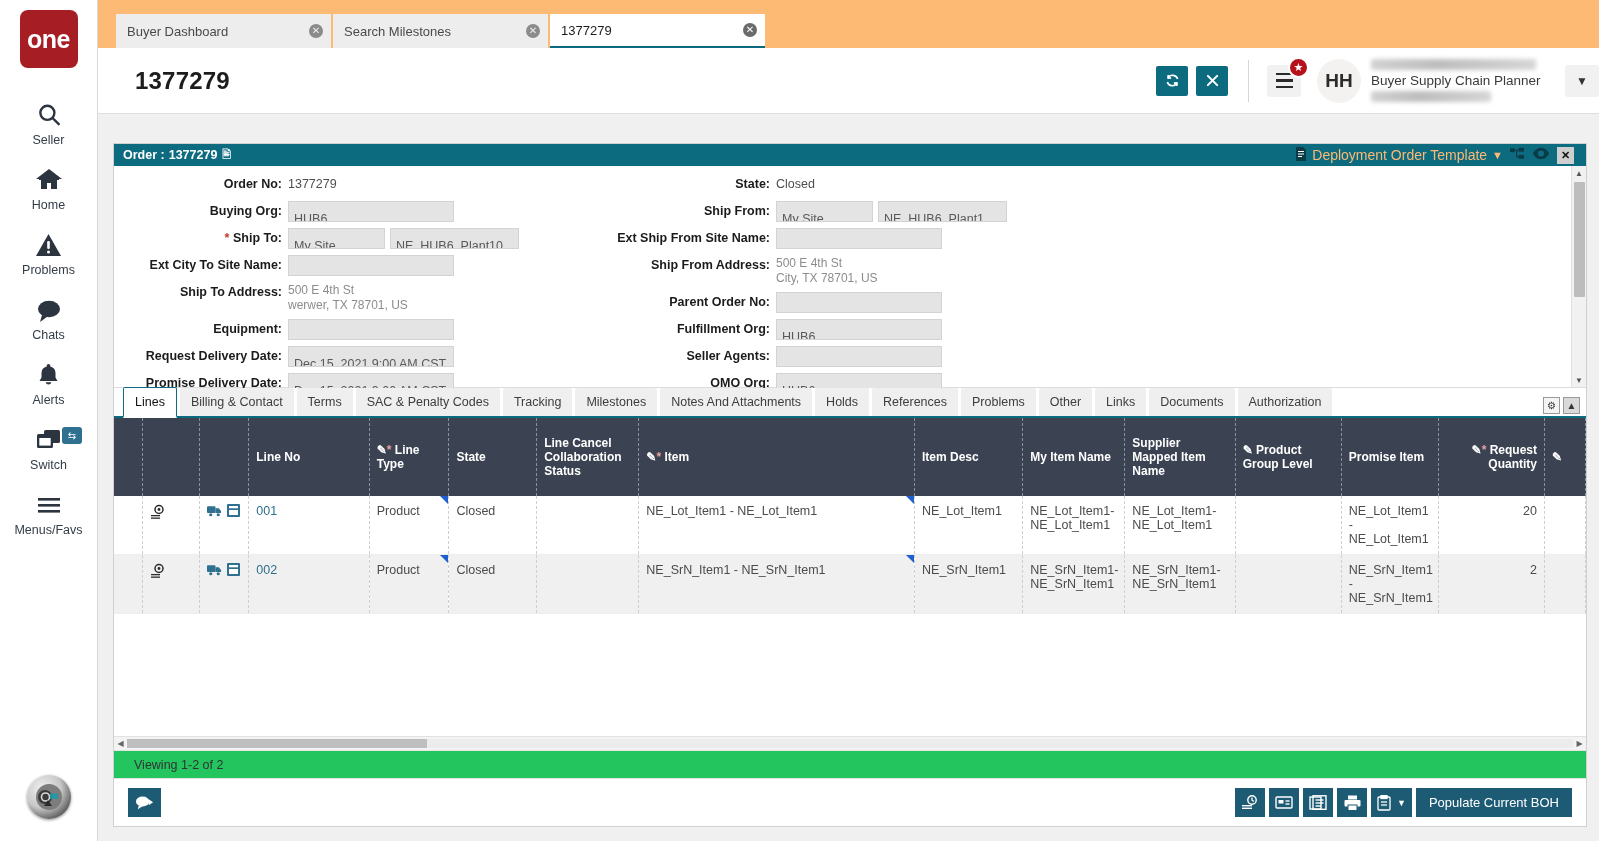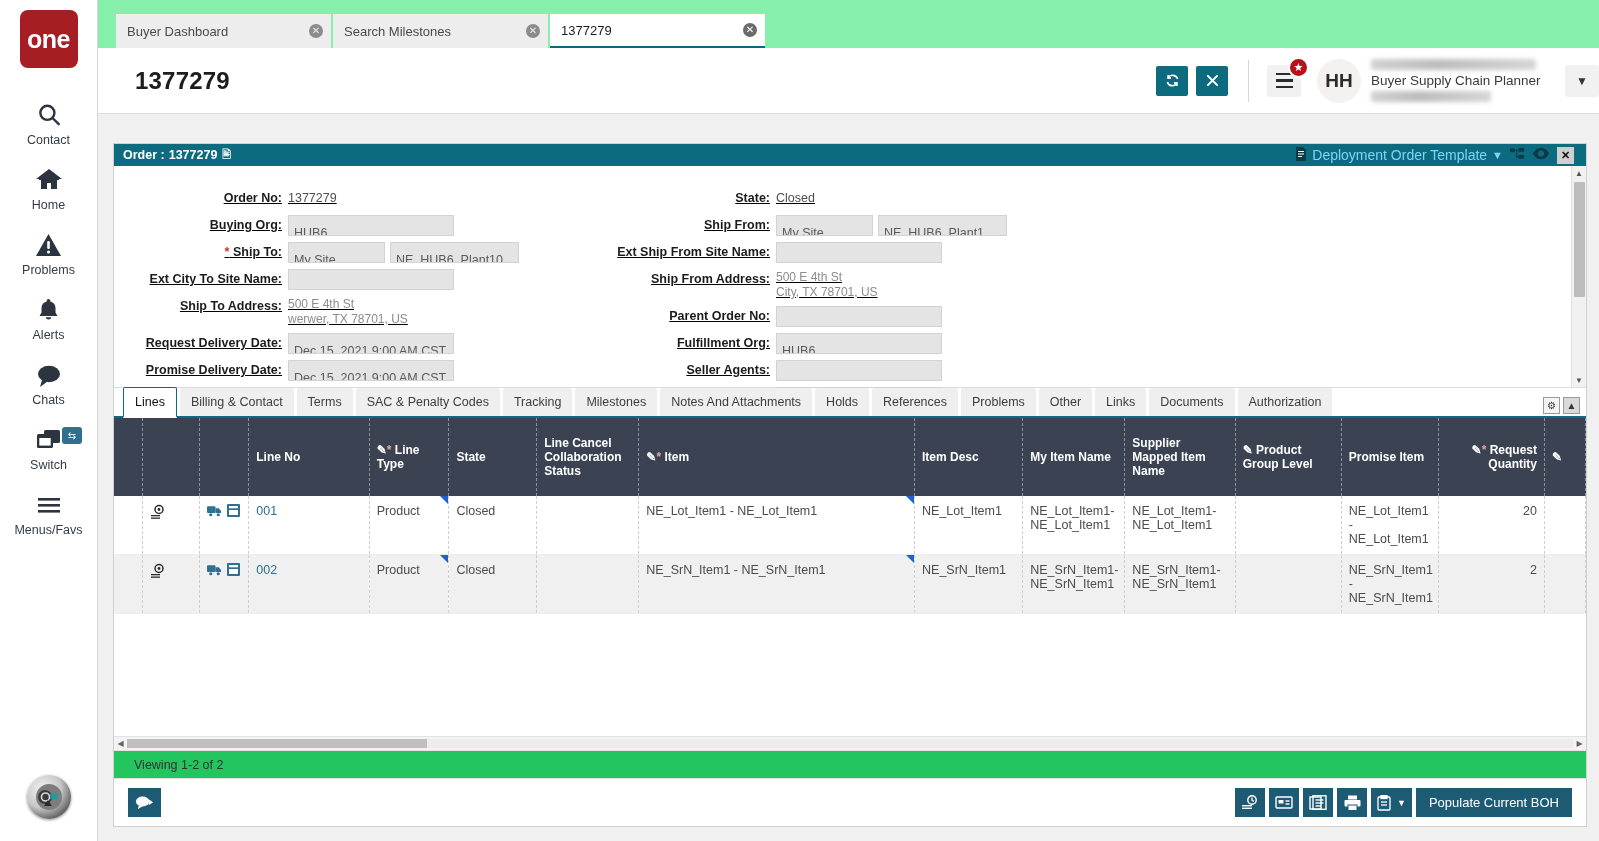--- a/index.html
+++ b/index.html
@@ -40,21 +40,21 @@
   }
   .rail-bottom { margin-top: auto; margin-bottom: 22px; }
   .globe-avatar {
     width: 44px; height: 44px; border-radius: 50%;
     background: radial-gradient(circle at 35% 32%, #f2f2f2 0%, #c8c8c8 45%, #6d6d6d 72%, #2a2a2a 100%);
     display:flex; align-items:center; justify-content:center;
     box-shadow: 0 1px 3px rgba(0,0,0,.45);
   }
 
   
-  .topbar { position: absolute; left: 98px; top: 0; right: 0; height: 48px; background: #86efac; }
+  .topbar { position: absolute; left: 98px; top: 0; right: 0; height: 48px; background: #fdba74; }
   .tabstrip { position: absolute; left: 18px; top: 14px; display: flex; gap: 2px; }
   .ttab {
     height: 34px; width: 215px; background: #ededed;
     display: flex; align-items: center; padding: 0 8px 0 11px;
     font-size: 13px; color: #4a4a4a; cursor: pointer; position: relative;
   }
   .ttab .tl { flex: 1; overflow: hidden; white-space: nowrap; text-overflow: ellipsis; }
   .ttab.active { background: #ffffff; color: #1c1c1c; border-bottom: 2px solid #0b6a82; }
   .tclose {
     width: 14px; height: 14px; border-radius: 50%; background: #8b8b8b; color: #ededed;
@@ -107,28 +107,28 @@
   .card { position: absolute; left: 15px; top: 29px; right: 12px; bottom: 14px; background: #fff;
           border: 1px solid #d0d0d0; }
 
   
   .panelhdr {
     height: 22px; background: #0d6b80; color: #fff; display: flex; align-items: center;
     padding: 0 12px 0 9px; font-size: 12.5px; font-weight: 700;
   }
   .panelhdr .ph-ico { margin-left: 5px; font-size: 11px; }
   .ph-right { margin-left: auto; display: flex; align-items: center; gap: 7px; font-weight: 400; }
-  .ph-tmpl { font-size: 14px; color: #7dd3fc; display: flex; align-items: center; gap: 5px; }
+  .ph-tmpl { font-size: 14px; color: #fdba74; display: flex; align-items: center; gap: 5px; }
   .ph-x { width: 17px; height: 17px; background: #cfcfcf; color: #111; font-size: 11px;
           display:flex;align-items:center;justify-content:center; font-weight:700; }
 
   
   .formwrap { position: relative; height: 222px; border-bottom: 1px solid #dcdcdc; }
   .form { position: absolute; inset: 0 16px 0 0; padding-top: 8px; }
-  .fcol { position: absolute; top: 22px; text-decoration: underline; }
+  .fcol { position: absolute; top: 8px; }
   .fcol.left { left: 0; width: 470px; }
   .fcol.right { left: 488px; width: 480px; }
   .frow { display: flex; align-items: flex-start; margin-bottom: 6px; height: 21px; }
   .frow.tall { height: 31px; }
   .flabel { width: 174px; text-align: right; font-size: 12.5px; font-weight: 700; color: #1b1b1b;
             padding-right: 6px; padding-top: 3px; white-space: nowrap; }
   .flabel .req { color: #c0392b; font-weight: 700; }
   .fplain { font-size: 12.5px; color: #4e4e4e; padding-top: 3px; }
   .finput {
     height: 21px; background: #e4e4e4; border: 1px solid #d3d3d3; font-size: 12.5px;
@@ -214,21 +214,21 @@
 
     <div class="rail-items">
 
       <div class="rail-item">
         <span class="ri-ico">
           <svg width="26" height="26" viewBox="0 0 24 24" fill="none" stroke="#2c3440" stroke-width="2.2">
             <circle cx="10.5" cy="10" r="6.5"></circle>
               <line x1="15.5" y1="15" x2="21" y2="20.5" stroke-linecap="round"></line>
           </svg>
         </span>
-        <span class="ri-lbl">Contact</span>
+        <span class="ri-lbl">Seller</span>
       </div>
 
       <div class="rail-item">
         <span class="ri-ico">
           <svg width="28" height="26" viewBox="0 0 28 26" fill="#2c3440">
             <path d="M14 2 L27 12 L24 12 L24 13 L4 13 L4 12 L1 12 Z"></path>
             <path d="M6 13 h16 v9 h-6 v-6 h-4 v6 H6 Z"></path>
           </svg>
         </span>
         <span class="ri-lbl">Home</span>
@@ -240,36 +240,36 @@
             <path d="M13.5 1 L26 23 H1 Z"></path>
             <rect x="12.2" y="8" width="2.6" height="8" fill="#fff" rx="1.2"></rect>
             <circle cx="13.5" cy="19" r="1.5" fill="#fff"></circle>
           </svg>
         </span>
         <span class="ri-lbl">Problems</span>
       </div>
 
       <div class="rail-item">
         <span class="ri-ico">
+          <svg width="28" height="25" viewBox="0 0 28 25" fill="#2c3440">
+            <ellipse cx="14" cy="11" rx="11" ry="8.3"></ellipse>
+            <path d="M7 17 L5 24 L12.5 18.5 Z"></path>
+          </svg>
+        </span>
+        <span class="ri-lbl">Chats</span>
+      </div>
+
+      <div class="rail-item">
+        <span class="ri-ico">
           <svg width="25" height="26" viewBox="0 0 25 26" fill="#2c3440">
             <path d="M12.5 2 a1.8 1.8 0 0 1 1.8 1.8 v.6 a7 7 0 0 1 5.2 6.7 v4.4 l2 3.5 H3.5 l2-3.5 v-4.4 a7 7 0 0 1 5.2-6.7 v-.6 A1.8 1.8 0 0 1 12.5 2 Z"></path>
             <path d="M9.6 20.2 a3 3 0 0 0 5.8 0 Z"></path>
           </svg>
         </span>
         <span class="ri-lbl">Alerts</span>
-      </div>
-
-      <div class="rail-item">
-        <span class="ri-ico">
-          <svg width="28" height="25" viewBox="0 0 28 25" fill="#2c3440">
-            <ellipse cx="14" cy="11" rx="11" ry="8.3"></ellipse>
-            <path d="M7 17 L5 24 L12.5 18.5 Z"></path>
-          </svg>
-        </span>
-        <span class="ri-lbl">Chats</span>
       </div>
 
       <div class="rail-item">
         <span class="ri-ico">
           <svg width="30" height="24" viewBox="0 0 30 24" fill="#2c3440">
             <rect x="10" y="2" width="16" height="13" rx="1.6"></rect>
             <rect x="3" y="6" width="16" height="14" rx="1.6"></rect>
             <rect x="5.3" y="10" width="11.4" height="7.6" fill="#fff"></rect>
           </svg>
         </span>
@@ -414,20 +414,24 @@
             <div class="frow">
               <div class="flabel">Ext City To Site Name:</div>
               <div class="finput w165"></div>
             </div>
             <div class="frow tall">
               <div class="flabel">Ship To Address:</div>
               <div>
                 <div class="addr">500 E 4th St</div>
                 <div class="addr">werwer, TX 78701, US</div>
               </div>
+            </div>
+            <div class="frow">
+              <div class="flabel">Equipment:</div>
+              <div class="finput w165"></div>
             </div>
             <div class="frow">
               <div class="flabel">Request Delivery Date:</div>
               <div class="finput w165">Dec 15, 2021 9:00 AM CST</div>
             </div>
             <div class="frow">
               <div class="flabel">Promise Delivery Date:</div>
               <div class="finput w165">Dec 15, 2021 9:00 AM CST</div>
             </div>
           </div>

